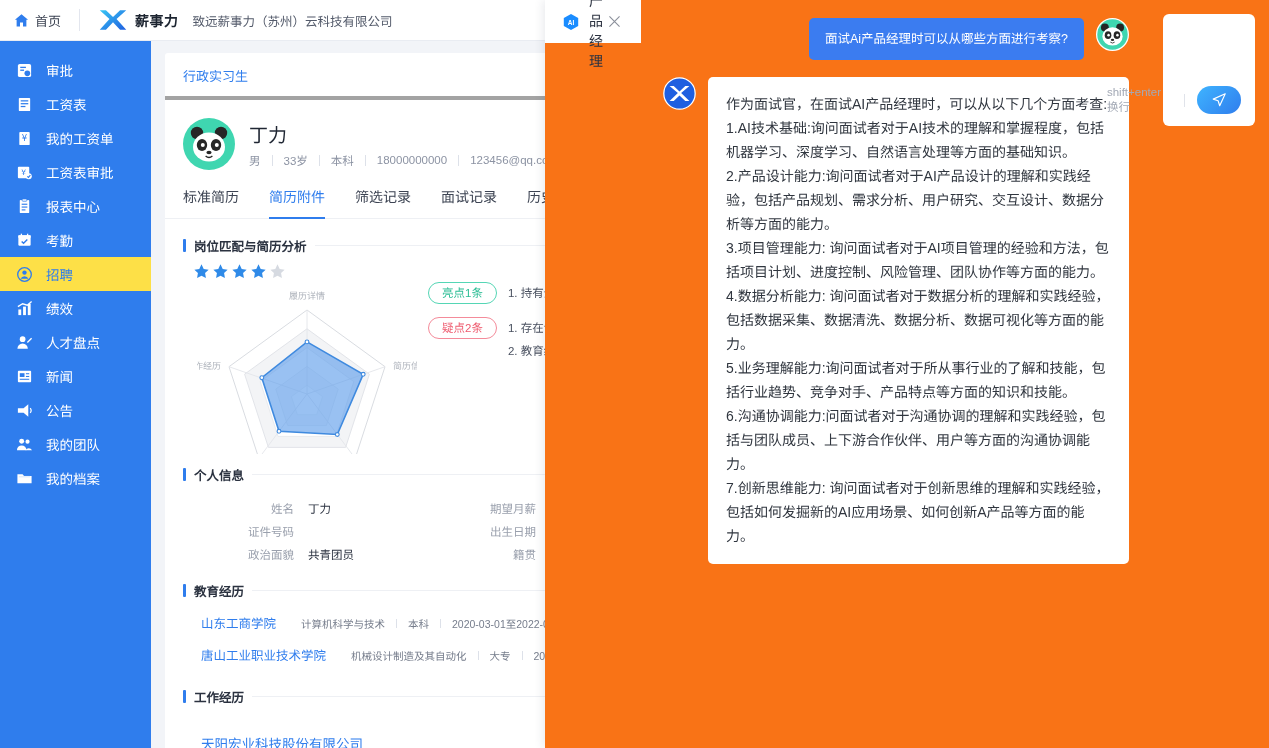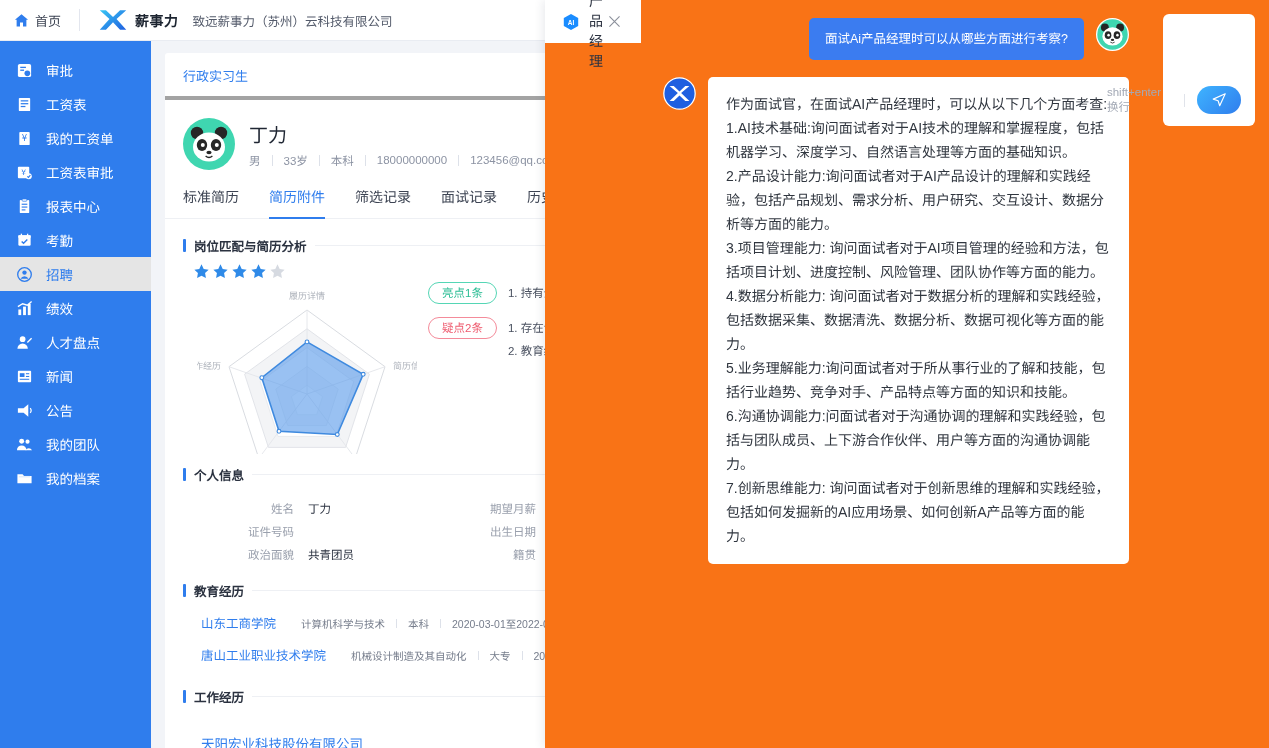--- a/index.html
+++ b/index.html
@@ -31,21 +31,21 @@
   
   .sidebar {
     position: absolute; top: 41px; left: 0; width: 151px; height: 707px;
     background: #2f7ded; padding-top: 12px; z-index: 4;
   }
   .nav-item {
     display: flex; align-items: center; height: 34px; padding-left: 16px;
     gap: 13px; cursor: pointer; color: #ffffff; margin-bottom: 0;
   }
   .nav-item .nav-label { font-size: 13.5px; color: #ffffff; }
-  .nav-item.active { background: #e5e5e5; }
+  .nav-item.active { background: #fde047; }
   .nav-item.active .nav-label { color: #2f7ded; }
   .nav-ico { width: 17px; height: 17px; flex: 0 0 17px; display: block; }
 
   
   .main {
     position: absolute; top: 41px; left: 151px; width: 394px; height: 707px;
     background: #f2f4f8; overflow: hidden; z-index: 1;
   }
   .card {
     position: absolute; top: 12px; left: 14px; width: 520px; min-height: 700px;

